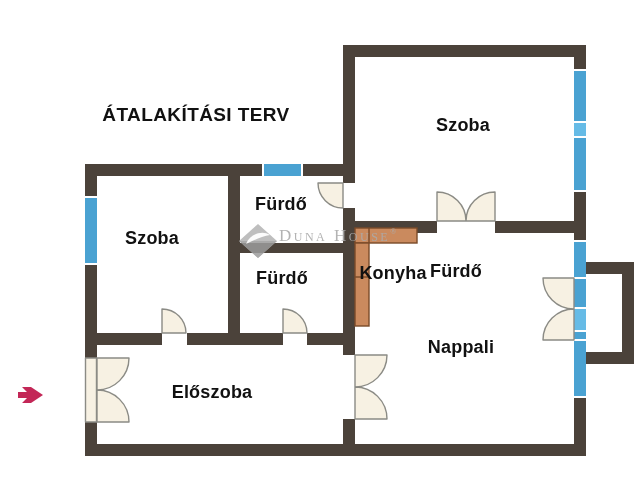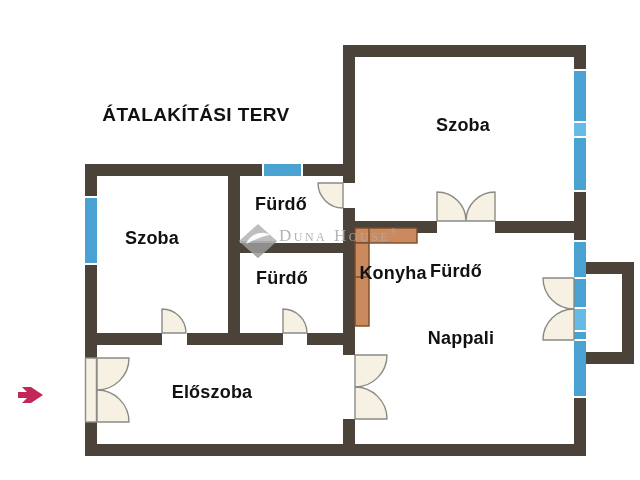--- a/index.html
+++ b/index.html
@@ -129,19 +129,19 @@
   <div class="lbl" style="left:152px; top:238px;">Szoba</div>
 
   <div class="lbl" style="left:281px; top:204px;">Fürdő</div>
 
   <div class="lbl" style="left:282px; top:278px;">Fürdő</div>
 
   <div class="lbl" style="left:393px; top:273px;">Konyha</div>
 
   <div class="lbl" style="left:456px; top:271px;">Fürdő</div>
 
-  <div class="lbl" style="left:461px; top:338px;">Nappali</div>
+  <div class="lbl" style="left:461px; top:347px;">Nappali</div>
 
   <div class="lbl" style="left:212px; top:392px;">Előszoba</div>
 
   <div class="watermark-text"><span>Duna House</span><sup>®</sup></div>
 
 </div>
 
 </body></html>

